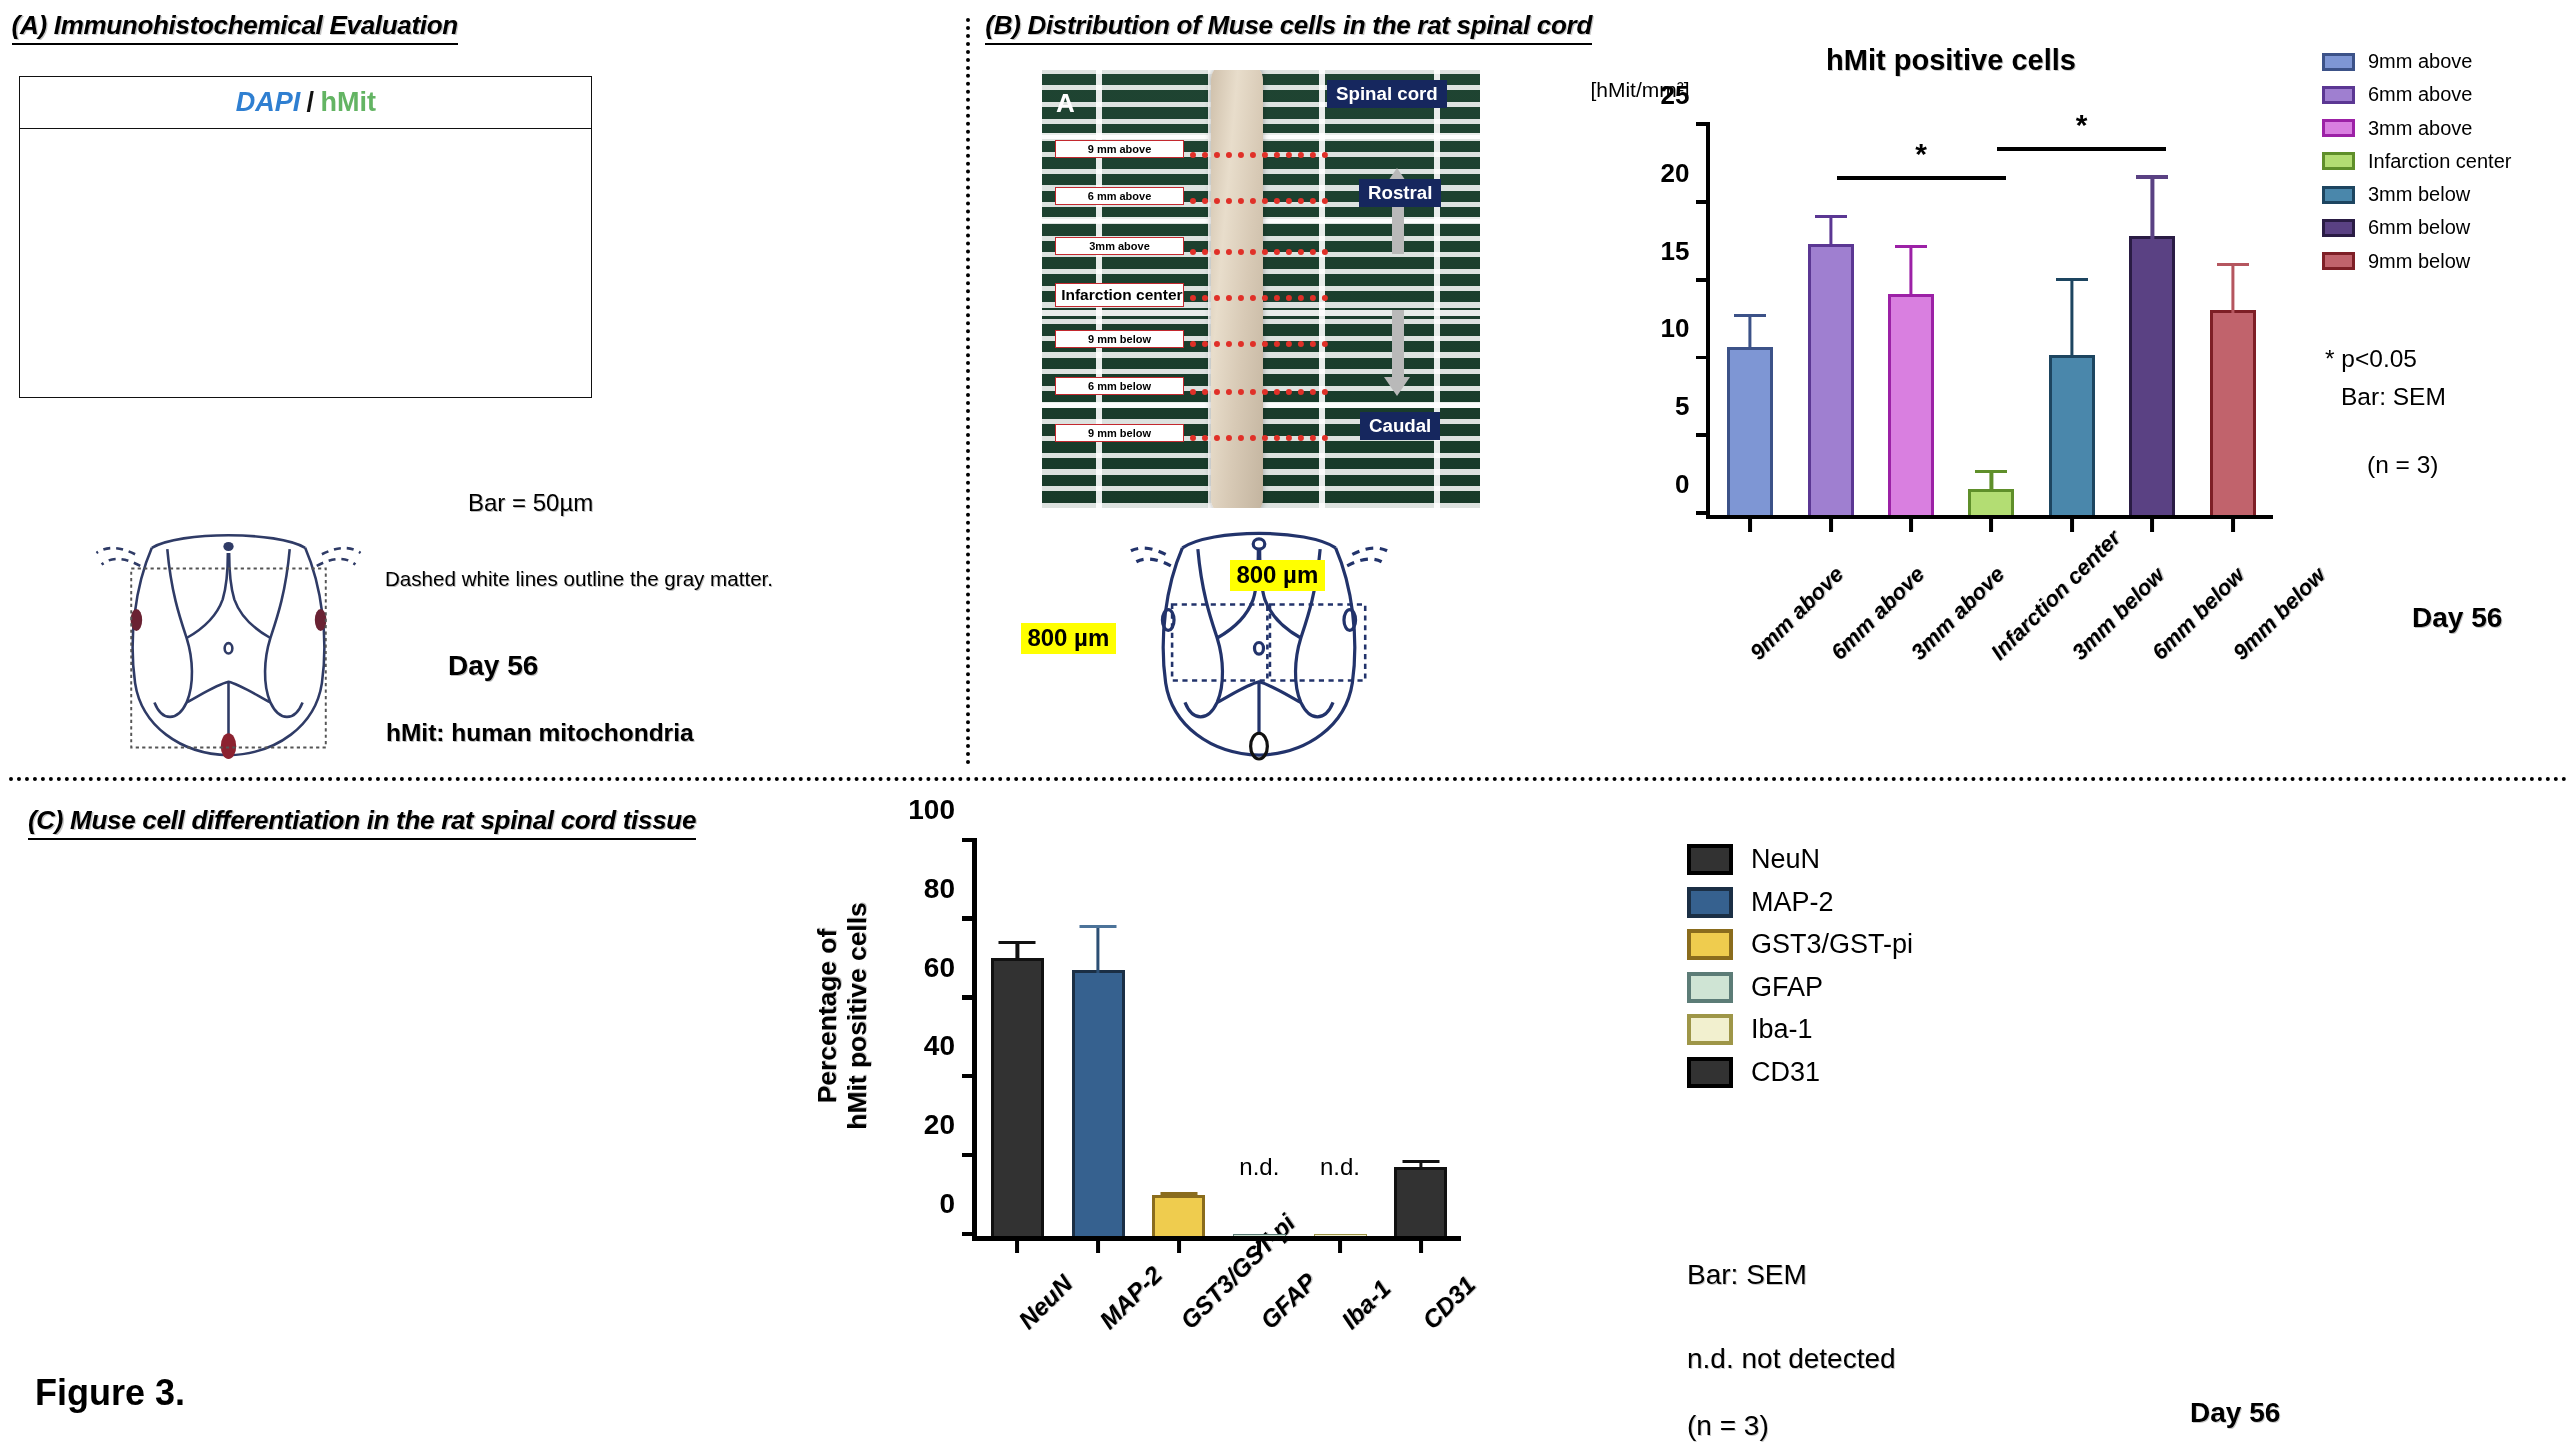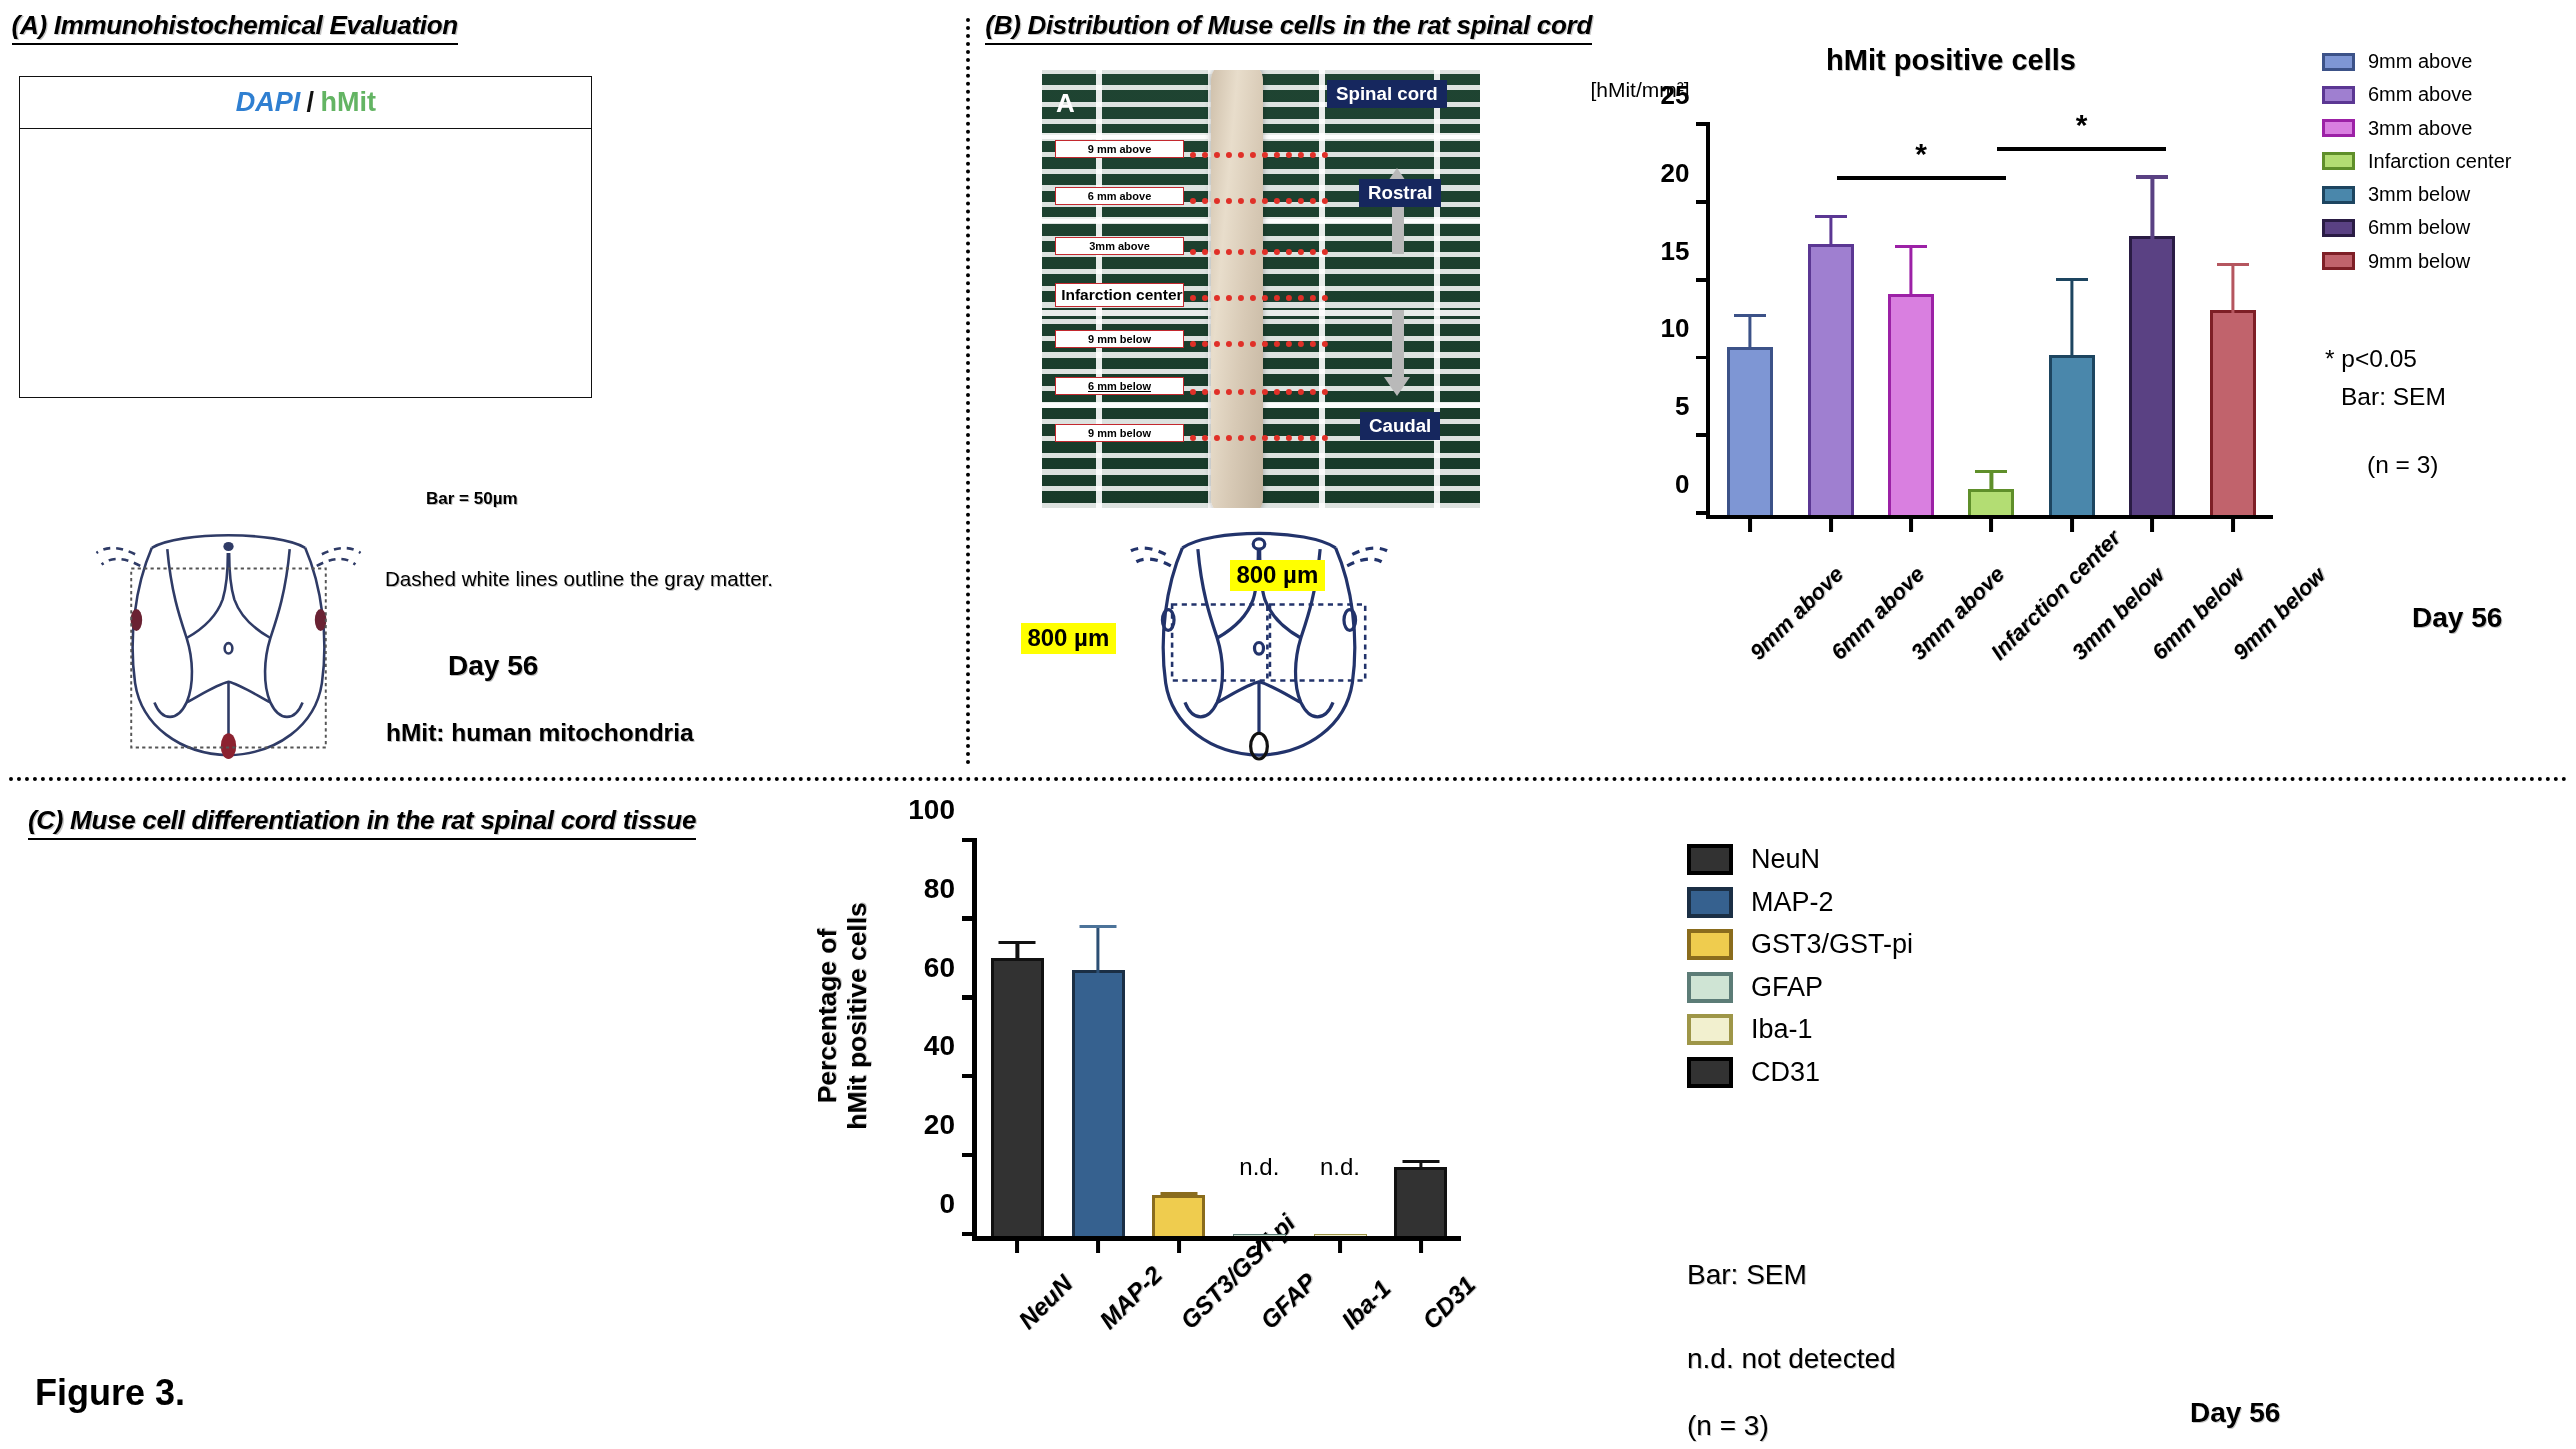--- a/index.html
+++ b/index.html
@@ -127,21 +127,21 @@
     transform:rotate(200deg);
   }
 
   .a-note {
     position:absolute;
     font-family:"Liberation Sans", sans-serif;
     color:#000;
     text-shadow:1px 1px 0 rgba(0,0,0,.25);
     white-space:nowrap;
   }
-  #a-bar50 { left:426px; top:489px; font-size:17px; font-weight:bold; }
+  #a-bar50 { left:468px; top:489px; font-size:24px; font-weight:normal; }
   #a-dashnote { left:385px; top:567px; font-size:20.6px; font-weight:normal; }
   #a-day56 { left:448px; top:650px; font-size:28px; font-weight:bold; }
   #a-hmitdef { left:386px; top:719px; font-size:24.5px; font-weight:bold; }
 
   .cord-a { position:absolute; left:90px; top:509px; width:277px; height:258px; }
 
   
   #panel-b { position:absolute; left:966px; top:0; width:1610px; height:773px; }
 
   .cord-photo {
@@ -415,21 +415,21 @@
 
   <div class="blue-tag" style="left:361px; top:80px;">Spinal cord</div>
   <div class="blue-tag" style="left:393px; top:179px;">Rostral</div>
   <div class="blue-tag" style="left:394px; top:412px;">Caudal</div>
 
   <div class="level-tag" style="left:89px; top:140px; width:129px;">9 mm above</div>
   <div class="level-tag" style="left:89px; top:187px; width:129px;">6 mm above</div>
   <div class="level-tag" style="left:89px; top:237px; width:129px;">3mm above</div>
   <div class="level-tag" style="left:89px; top:283px; width:129px; font-size:15.5px;">Infarction center</div>
   <div class="level-tag" style="left:89px; top:330px; width:129px;">9 mm below</div>
-  <div class="level-tag" style="left:89px; top:377px; width:129px;text-decoration:underline;">6 mm below</div>
+  <div class="level-tag" style="left:89px; top:377px; width:129px;">6 mm below</div>
   <div class="level-tag" style="left:89px; top:424px; width:129px;">9 mm below</div>
 
   <div class="red-dotline" style="left:224px; top:152px; width:138px;"></div>
   <div class="red-dotline" style="left:224px; top:198px; width:138px;"></div>
   <div class="red-dotline" style="left:224px; top:249px; width:138px;"></div>
   <div class="red-dotline" style="left:224px; top:295px; width:138px;"></div>
   <div class="red-dotline" style="left:224px; top:341px; width:138px;"></div>
   <div class="red-dotline" style="left:224px; top:389px; width:138px;"></div>
   <div class="red-dotline" style="left:224px; top:435px; width:138px;"></div>
 

